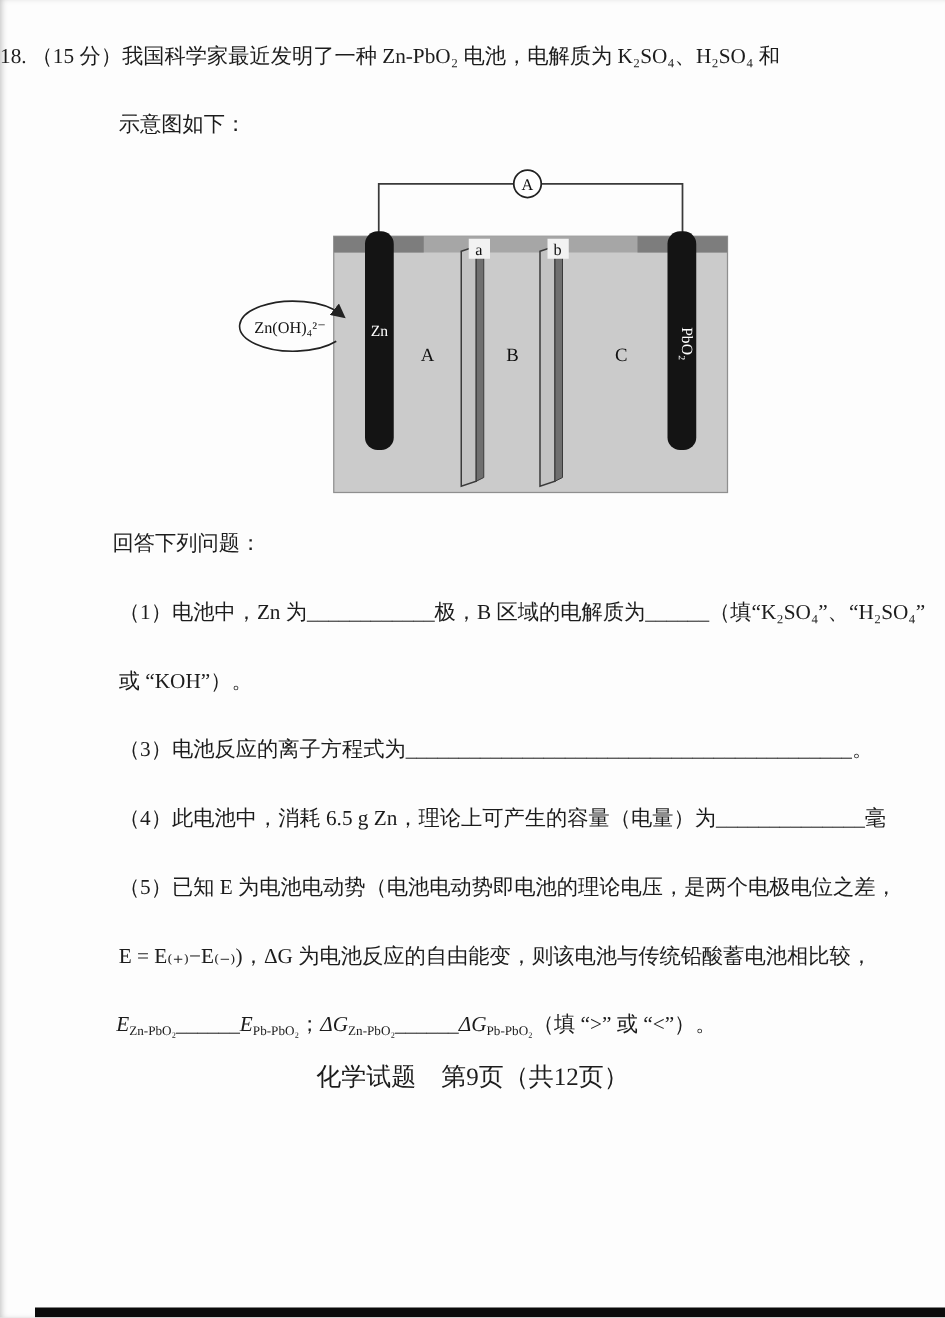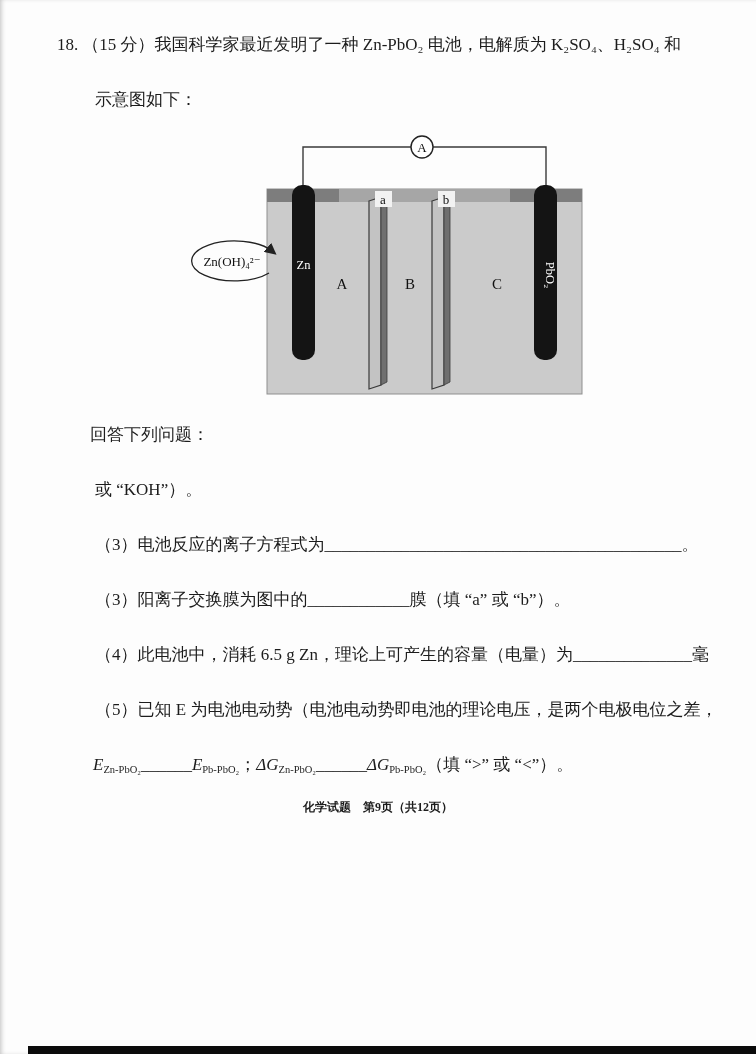--- a/index.html
+++ b/index.html
@@ -7,32 +7,32 @@
     position:relative;
     width:756px;height:1054px;
     background:#fdfdfd;
     font-family:"Liberation Serif","DejaVu Serif",serif;
     font-size:17px;color:#1c1c1c;
     overflow:hidden;
     box-shadow:inset 3px 0 5px -2px rgba(0,0,0,.25);
   }
   .content{padding-top:17px;}
   .line{height:55px;line-height:55px;white-space:nowrap;}
-  .l-first{padding-left:57px;}
+  .l-first{}
   .ind0{padding-left:90px;}
   .ind1{padding-left:95px;}
   .l-q5c{padding-left:93px;}
   .qnum{margin-right:4px;}
   sub{font-size:10.5px;vertical-align:-3px;letter-spacing:0;}
   .it{font-style:italic;}
   .diagram{height:280px;}
   .diagram svg{display:block;margin-left:172px;}
   .svg-label{font-family:"Liberation Serif","DejaVu Serif",serif;fill:#111;}
   .wire{fill:none;stroke:#3a3a3a;stroke-width:1.4;}
-  .footer-line{height:30px;line-height:30px;text-align:center;font-size:12px;font-weight:bold;}
+  .footer-line{height:30px;line-height:30px;text-align:center;font-size:20px;}
   .scan-edge{position:absolute;bottom:0;left:28px;right:0;height:8px;background:#0b0b0b;}
 </style>
 </head>
 <body>
 
 <div class="page">
   <div class="content">
 
     <div class="line l-first"><span class="qnum">18.</span><span>（15 分）我国科学家最近发明了一种 Zn-PbO₂ 电池，电解质为 K₂SO₄、H₂SO₄ 和</span></div>
     <div class="line ind1">示意图如下：</div>
@@ -76,29 +76,30 @@
         <text class="svg-label" x="238" y="162" font-size="15" text-anchor="middle">B</text>
         <text class="svg-label" x="325" y="162" font-size="15" text-anchor="middle">C</text>
 
         <path d="M 97 146 A 43 20 0 1 1 100 124" fill="none" stroke="#222" stroke-width="1.3" marker-end="url(#arr)"></path>
         <text class="svg-label" x="60" y="139" font-size="13" text-anchor="middle">Zn(OH)₄²⁻</text>
       </svg>
     </div>
 
     <div class="line ind0">回答下列问题：</div>
 
+    <div class="line ind1">（1）电池中，Zn 为____________极，B 区域的电解质为______（填“K₂SO₄”、“H₂SO₄”</div>
     <div class="line ind1">或 “KOH”）。</div>
 
     <div class="line ind1">（3）电池反应的离子方程式为__________________________________________。</div>
 
-    <div class="line ind1">（3）阳离子交换膜为图中的____________膜（填 “a” 或 “b”）。</div>
 
     <div class="line ind1">（4）此电池中，消耗 6.5 g Zn，理论上可产生的容量（电量）为______________毫</div>
 
     <div class="line ind1">（5）已知 E 为电池电动势（电池电动势即电池的理论电压，是两个电极电位之差，</div>
+    <div class="line ind1">E = E₍₊₎−E₍₋₎)，ΔG 为电池反应的自由能变，则该电池与传统铅酸蓄电池相比较，</div>
 
     <div class="line l-q5c"><span class="it">E</span><sub>Zn-PbO₂</sub><span>______</span><span class="it">E</span><sub>Pb-PbO₂</sub><span>；</span><span class="it">ΔG</span><sub>Zn-PbO₂</sub><span>______</span><span class="it">ΔG</span><sub>Pb-PbO₂</sub><span>（填 “&gt;” 或 “&lt;”）。</span></div>
 
     <div class="footer-line">化学试题　第9页（共12页）</div>
   </div>
 
   <div class="scan-edge"></div>
 </div>
 
 </body></html>

